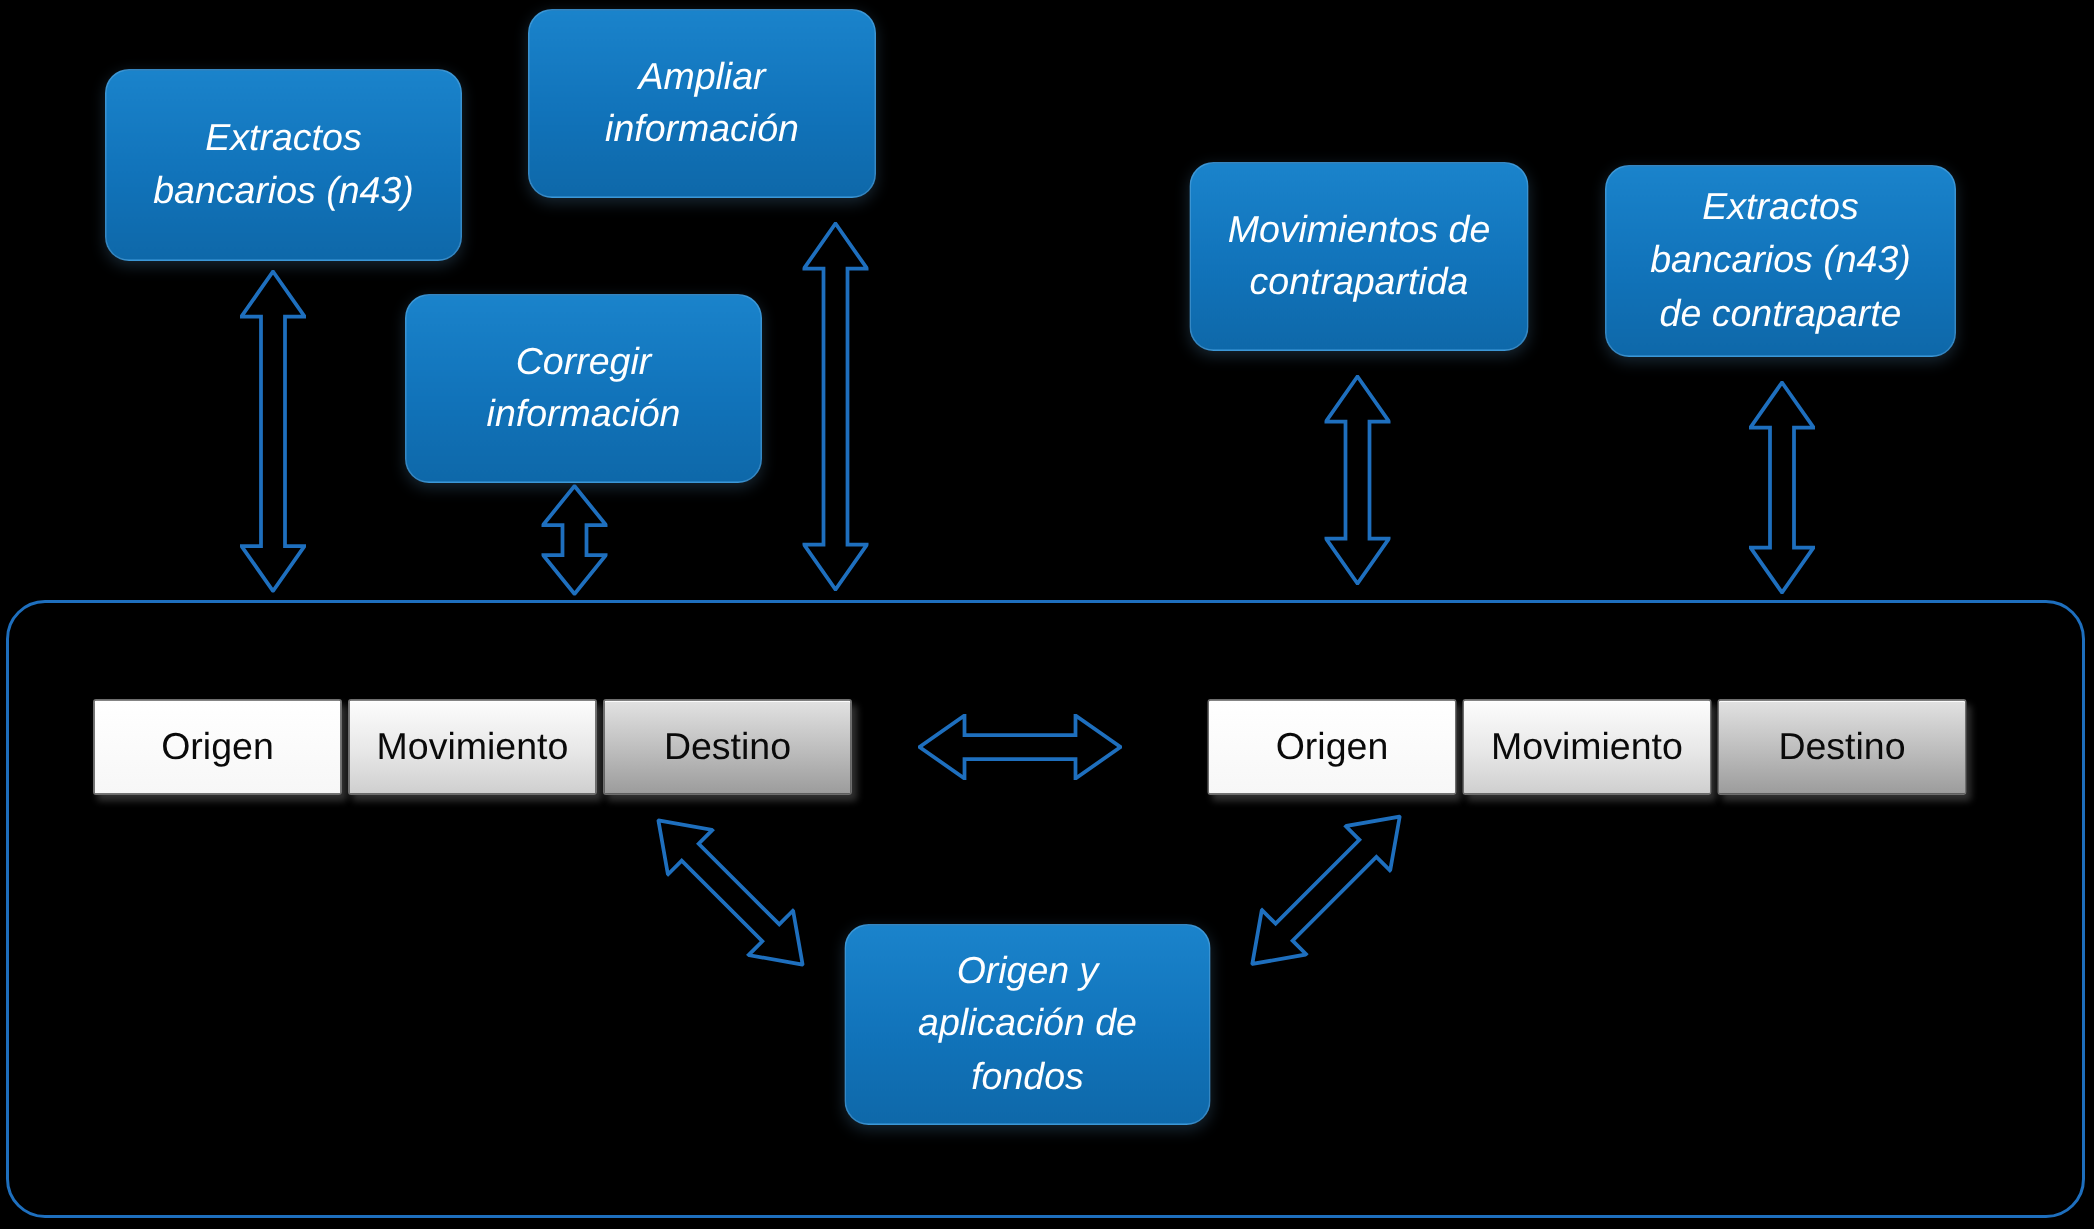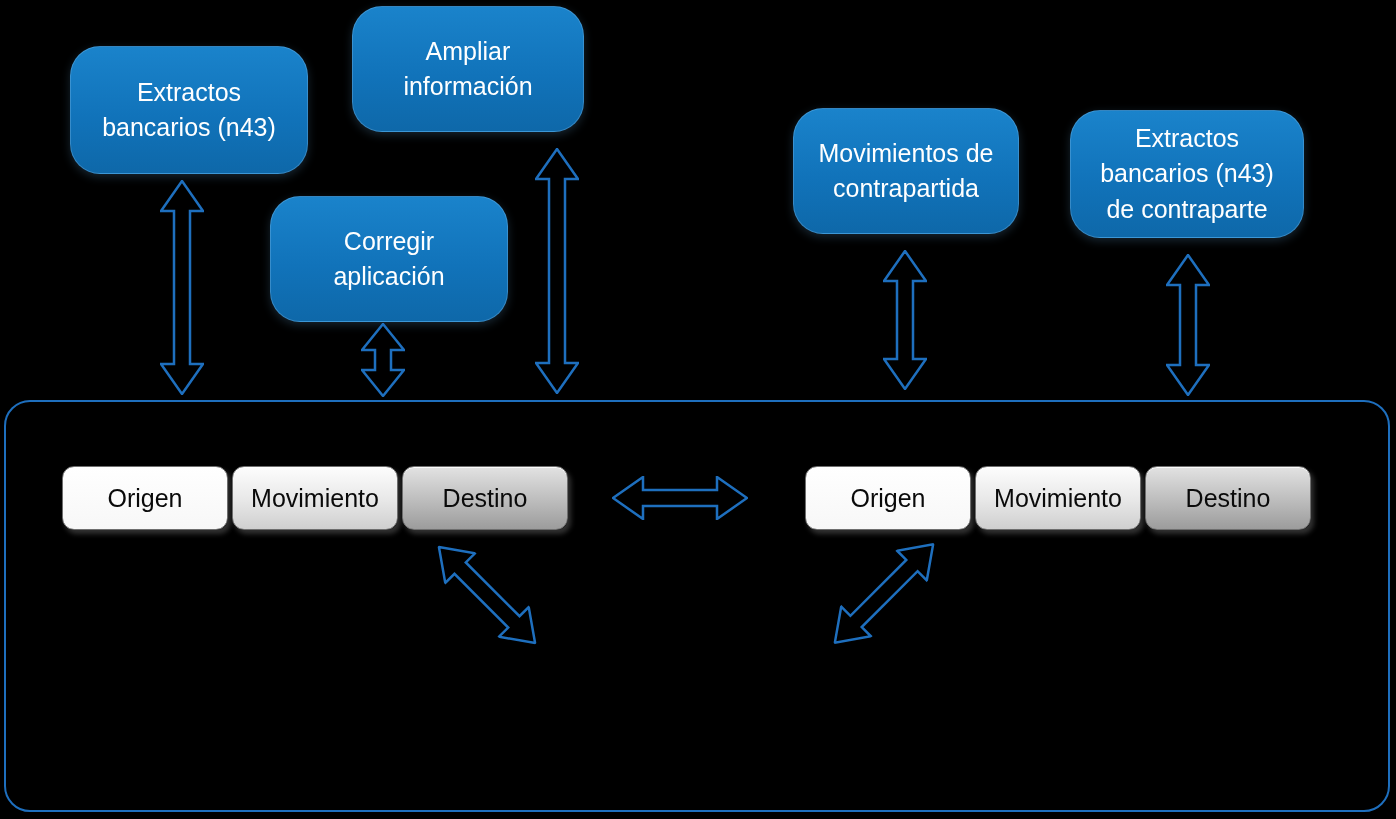--- a/index.html
+++ b/index.html
@@ -13,25 +13,26 @@
     width: 1396px;
     height: 819px;
     background: #000000;
     overflow: hidden;
   }
   
   .blue-box {
     position: absolute;
     background: linear-gradient(180deg, #1a83cb 0%, #1173ba 55%, #0e68a9 100%);
     border: 1px solid rgba(125, 190, 235, 0.35);
-    border-radius: 30px;
+    border-radius: 16px;
     box-shadow: 0 3px 10px rgba(90, 150, 195, 0.25);
     display: flex;
     align-items: center;
     justify-content: center;
+    font-style: italic;
   }
   .box-label {
     color: #ffffff;
     font-size: 25px;
     line-height: 1.42;
     text-align: center;
     white-space: pre-line;
   }
   .box-extractos     { left: 70px;   top: 46px;  width: 236px; height: 126px; }
   .box-ampliar       { left: 352px;  top: 6px;   width: 230px; height: 124px; }
@@ -60,21 +61,21 @@
     width: 506px;
     height: 64px;
     display: flex;
   }
   .bars-left  { left: 62px; }
   .bars-right { left: 805px; }
   .bar-seg {
     flex: 1;
     margin-right: 4px;
     border: 1px solid #6e6e6e;
-    border-radius: 12px;
+    border-radius: 2px;
     box-sizing: border-box;
     display: flex;
     align-items: center;
     justify-content: center;
     box-shadow: inset 0 1px 0 rgba(255,255,255,0.85), 3px 4px 5px rgba(140,140,140,0.35);
   }
   .bar-seg:last-child { margin-right: 0; }
   .seg-label {
     color: #0a0a0a;
     font-size: 25px;
@@ -114,34 +115,39 @@
 bancarios (n43)</span>
   </div>
 
   <div class="blue-box box-ampliar">
     <span class="box-label">Ampliar
 información</span>
   </div>
 
   <div class="blue-box box-corregir">
     <span class="box-label">Corregir
-aplicación</span>
+información</span>
   </div>
 
   <div class="blue-box box-movimientos">
     <span class="box-label">Movimientos de
 contrapartida</span>
   </div>
 
   <div class="blue-box box-contraparte">
     <span class="box-label">Extractos
 bancarios (n43)
 de contraparte</span>
   </div>
 
+  <div class="blue-box box-fondos">
+    <span class="box-label">Origen y
+aplicación de
+fondos</span>
+  </div>
 
   <div class="bar-group bars-left">
     <div class="bar-seg seg-origen">
       <span class="seg-label">Origen</span>
     </div>
     <div class="bar-seg seg-movimiento">
       <span class="seg-label">Movimiento</span>
     </div>
     <div class="bar-seg seg-destino">
       <span class="seg-label">Destino</span>

